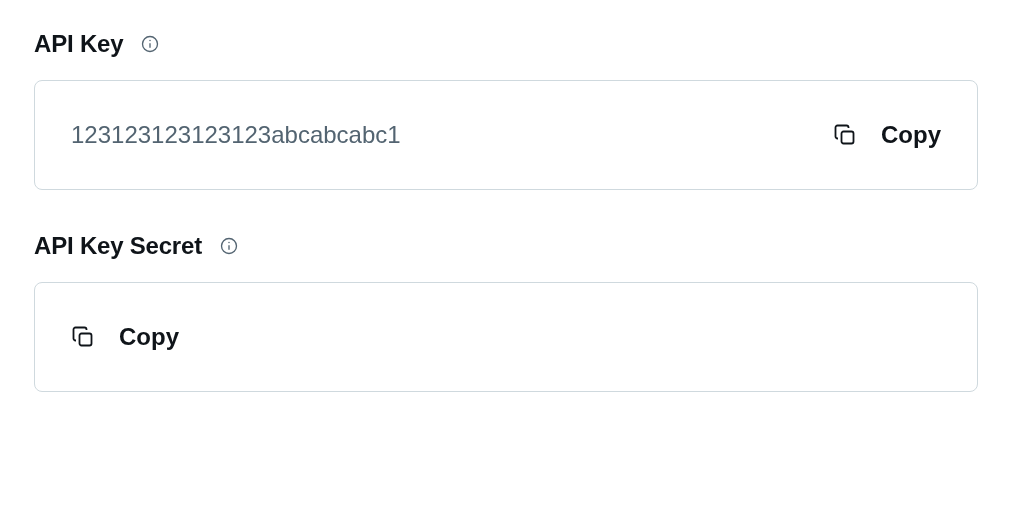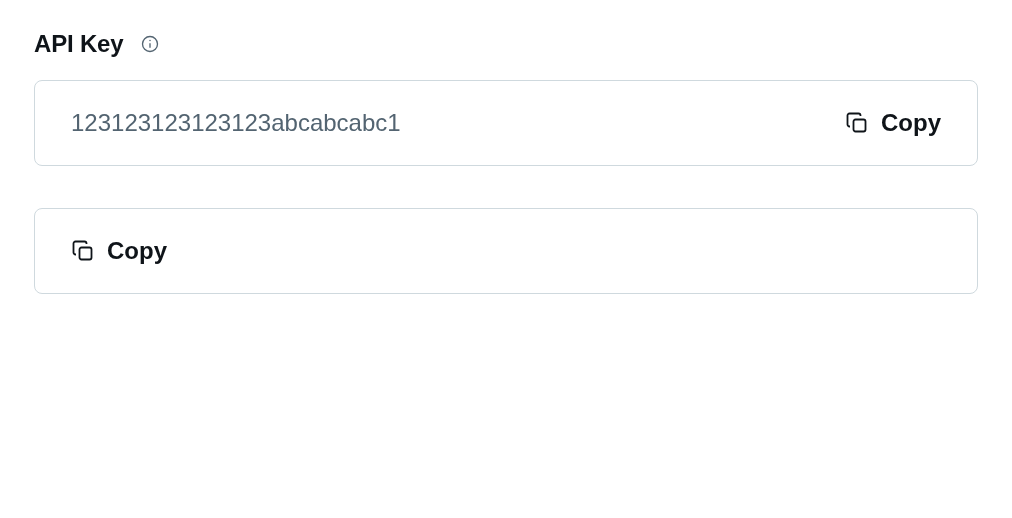--- a/index.html
+++ b/index.html
@@ -27,39 +27,39 @@
       align-items: center;
       justify-content: center;
       width: 20px;
       height: 20px;
       color: #536471;
     }
     .info-icon svg { width: 20px; height: 20px; }
     .field-box {
       border: 1px solid #cfd9de;
       border-radius: 8px;
-      padding: 28px 36px;
+      padding: 40px 36px;
       display: flex;
       align-items: center;
       justify-content: space-between;
       gap: 24px;
     }
     .field-value {
       font-size: 24px;
       color: #536471;
       white-space: nowrap;
       overflow: hidden;
       text-overflow: ellipsis;
       flex: 1;
       min-width: 0;
     }
     .copy-button {
       display: inline-flex;
       align-items: center;
-      gap: 12px;
+      gap: 24px;
       background: none;
       border: none;
       cursor: pointer;
       font-size: 24px;
       font-weight: 700;
       color: #0f1419;
       flex-shrink: 0;
       padding: 0;
     }
     .copy-icon {
@@ -93,20 +93,30 @@
           <rect x="8.5" y="8.5" width="12" height="12" rx="2"></rect>
           <path d="M5 15.5 H4.5 a2 2 0 0 1 -2 -2 V4.5 a2 2 0 0 1 2 -2 H13.5 a2 2 0 0 1 2 2 V5"></path>
         </svg>
       </span>
       <span>Copy</span>
     </button>
   </div>
 </div>
 
 <div class="section">
+  <div class="field-label">
+    <span class="field-label-text">API Key Secret</span>
+    <span class="info-icon">
+      <svg viewBox="0 0 24 24" fill="none" stroke="currentColor" stroke-width="1.6">
+        <circle cx="12" cy="12" r="9"></circle>
+        <line x1="12" y1="11" x2="12" y2="16.5"></line>
+        <circle cx="12" cy="7.8" r="0.9" fill="currentColor" stroke="none"></circle>
+      </svg>
+    </span>
+  </div>
   <div class="field-box">
     <button class="copy-button">
       <span class="copy-icon">
         <svg viewBox="0 0 24 24" fill="none" stroke="currentColor" stroke-width="1.8" stroke-linejoin="round">
           <rect x="8.5" y="8.5" width="12" height="12" rx="2"></rect>
           <path d="M5 15.5 H4.5 a2 2 0 0 1 -2 -2 V4.5 a2 2 0 0 1 2 -2 H13.5 a2 2 0 0 1 2 2 V5"></path>
         </svg>
       </span>
       <span>Copy</span>
     </button>

